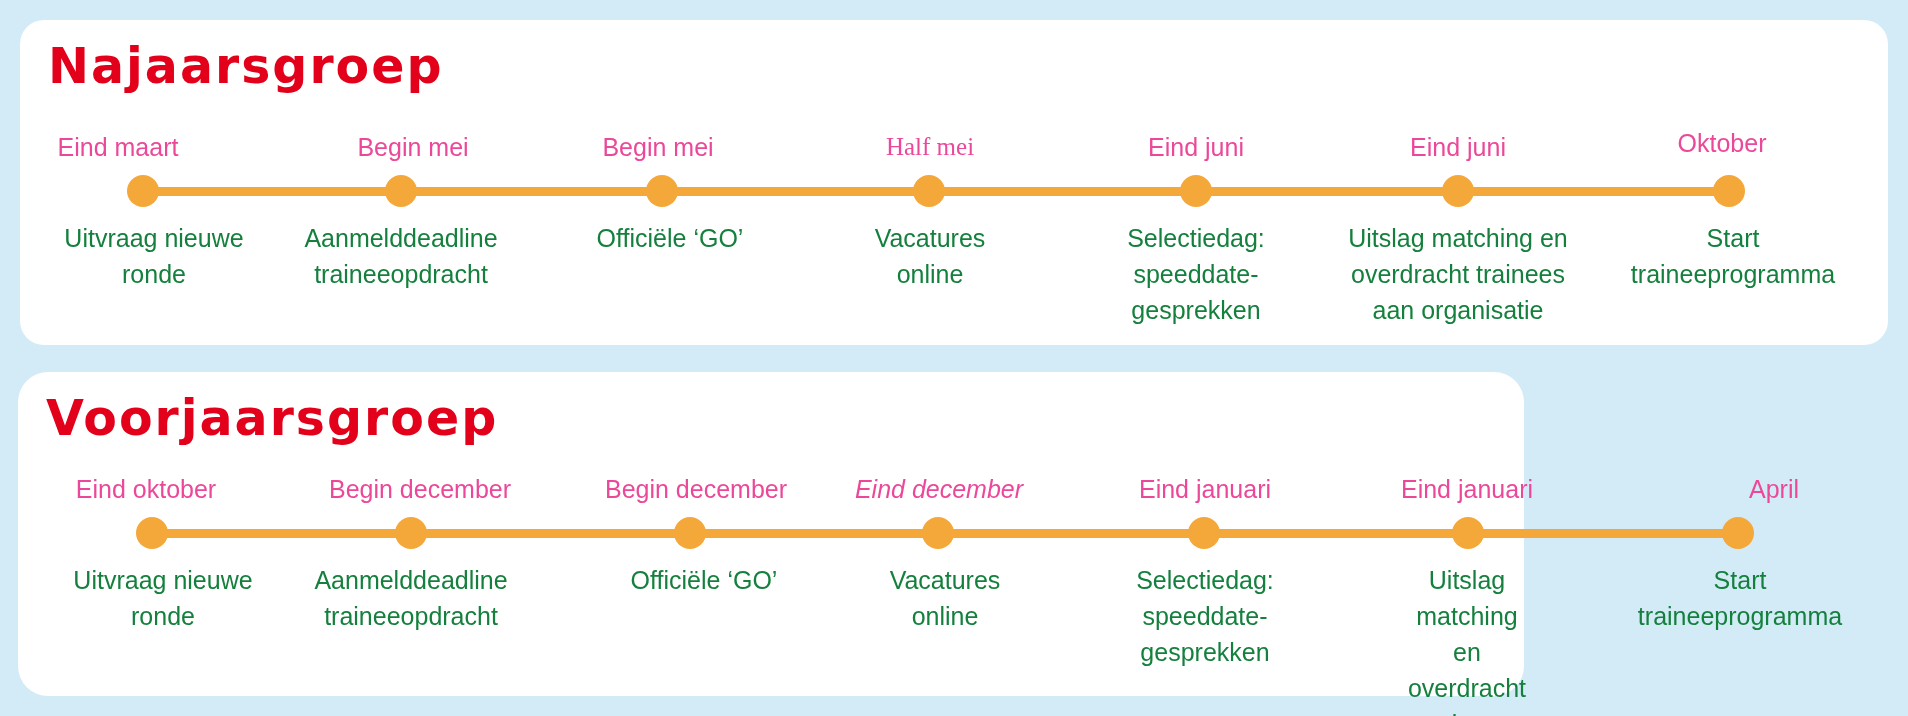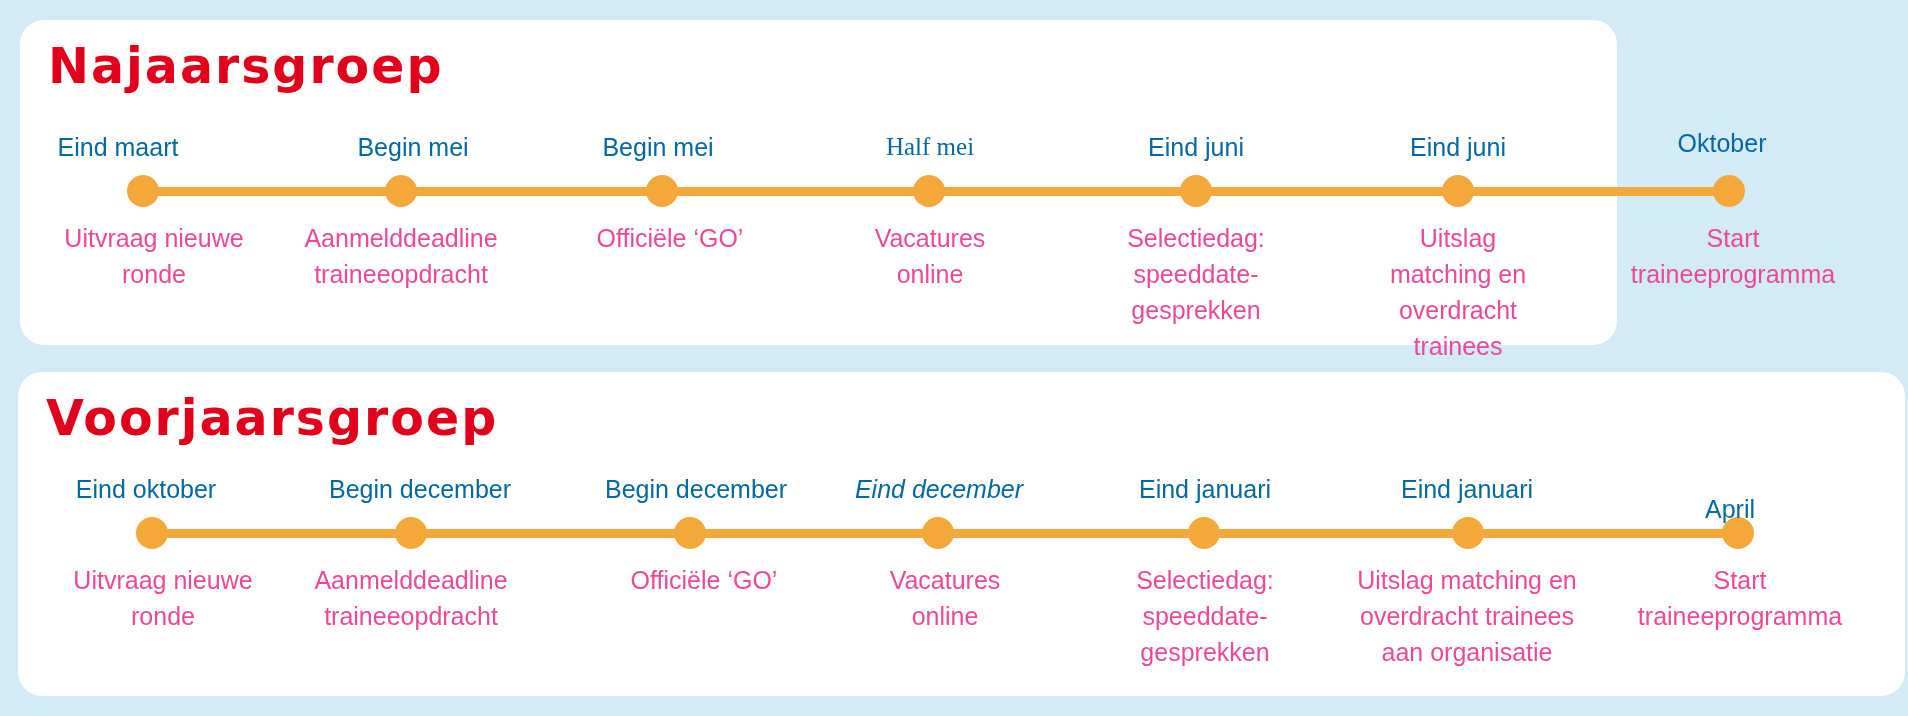--- a/index.html
+++ b/index.html
@@ -3,41 +3,41 @@
 <meta charset="utf-8">
 <style>
   html, body { margin:0; padding:0; }
   body {
     width:1908px; height:716px; background:#D2EBF7; position:relative; overflow:hidden;
     font-family:"Liberation Sans", "DejaVu Sans", sans-serif; color:#111;
   }
   .card {
     position:absolute; background:#FFFFFF; border-radius:24px;
   }
-  #card-0 { left:20px; top:20px; width:1597px; height:325px; }
-  #card-1 { left:18px; top:372px; width:1887px; height:324px; }
+  #card-0 { left:20px; top:20px; width:1868px; height:325px; }
+  #card-1 { left:18px; top:372px; width:1506px; height:324px;border-radius:30px; }
   .title {
     position:absolute; left:28px; top:18px; margin:0;
     font-family:"DejaVu Sans", sans-serif; font-weight:bold; font-size:49px;
     letter-spacing:2px; color:#E3001B; line-height:1.2;
   }
   .line {
     position:absolute; height:9px; background:#F5A83A; border-radius:4px;
   }
   .dot {
     position:absolute; width:32px; height:32px; border-radius:50%; background:#F5A83A;
     transform:translate(-50%,-50%);
   }
   .date {
     position:absolute; transform:translateX(-50%); white-space:nowrap;
-    font-size:25px; text-align:center; color:#0369a1; line-height:30px;
+    font-size:25px; text-align:center; color:#ec4899; line-height:30px;
   }
   .desc {
     position:absolute; transform:translateX(-50%); white-space:pre-line;
-    font-size:25px; text-align:center; color:#ec4899; line-height:36px;
+    font-size:25px; text-align:center; color:#15803d; line-height:36px;
   }
 </style>
 </head>
 <body>
 
 <div class="card" id="card-0">
   <h1 class="title">Najaarsgroep</h1>
   <div class="line" style="left:123px; width:1586px; top:167px;"></div>
 
   <div class="dot" style="left:123px; top:171px;"></div>
@@ -84,21 +84,21 @@
   <div class="dot" style="left:1186px; top:161px;"></div>
   <div class="dot" style="left:1450px; top:161px;"></div>
   <div class="dot" style="left:1720px; top:161px;"></div>
 
   <div class="date" style="left:128px; top:102px;">Eind oktober</div>
   <div class="date" style="left:402px; top:102px;">Begin december</div>
   <div class="date" style="left:678px; top:102px;">Begin december</div>
   <div class="date" style="left:921px; top:102px;font-style:italic;">Eind december</div>
   <div class="date" style="left:1187px; top:102px;">Eind januari</div>
   <div class="date" style="left:1449px; top:102px;">Eind januari</div>
-  <div class="date" style="left:1712px; top:102px;margin-top:20px;">April</div>
+  <div class="date" style="left:1756px; top:102px;">April</div>
 
   <div class="desc" style="left:145px; top:190px;">Uitvraag nieuwe
 ronde</div>
   <div class="desc" style="left:393px; top:190px;">Aanmelddeadline
 traineeopdracht</div>
   <div class="desc" style="left:686px; top:190px;">Officiële ‘GO’</div>
   <div class="desc" style="left:927px; top:190px;">Vacatures
 online</div>
   <div class="desc" style="left:1187px; top:190px;">Selectiedag:
 speeddate-

